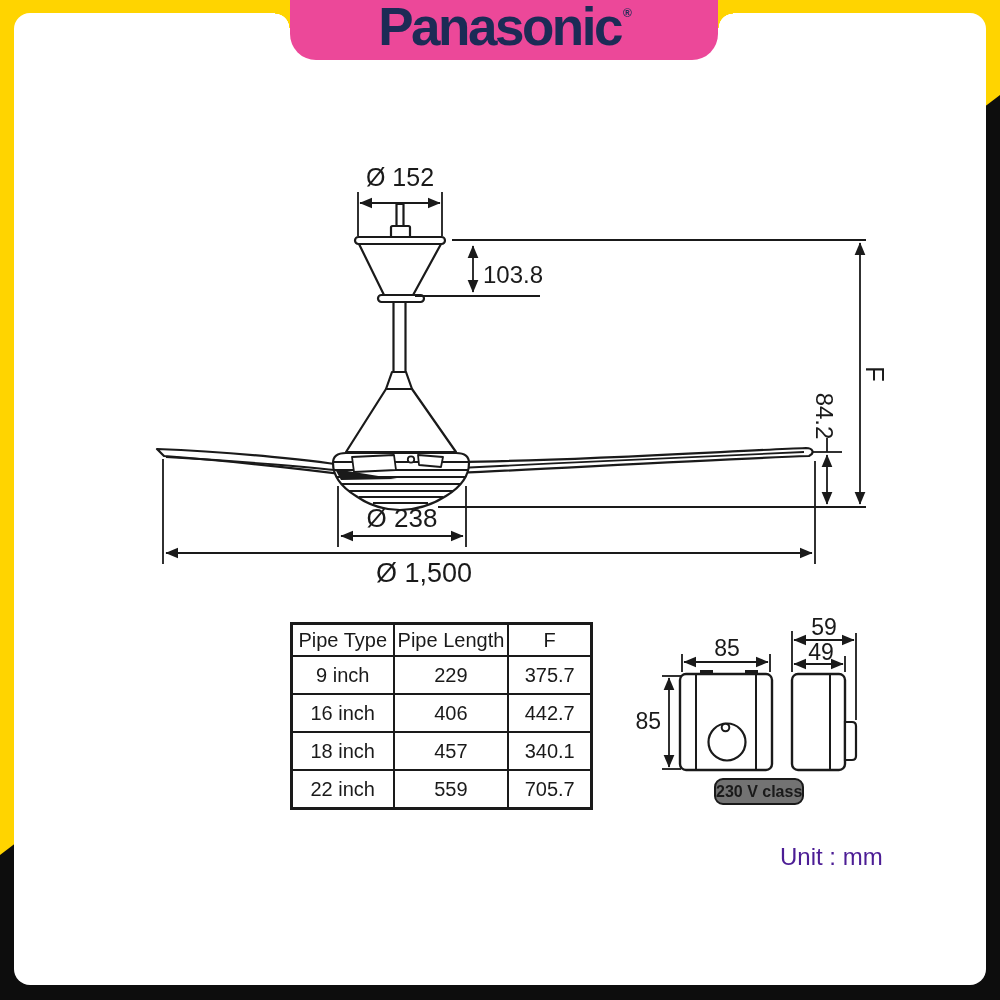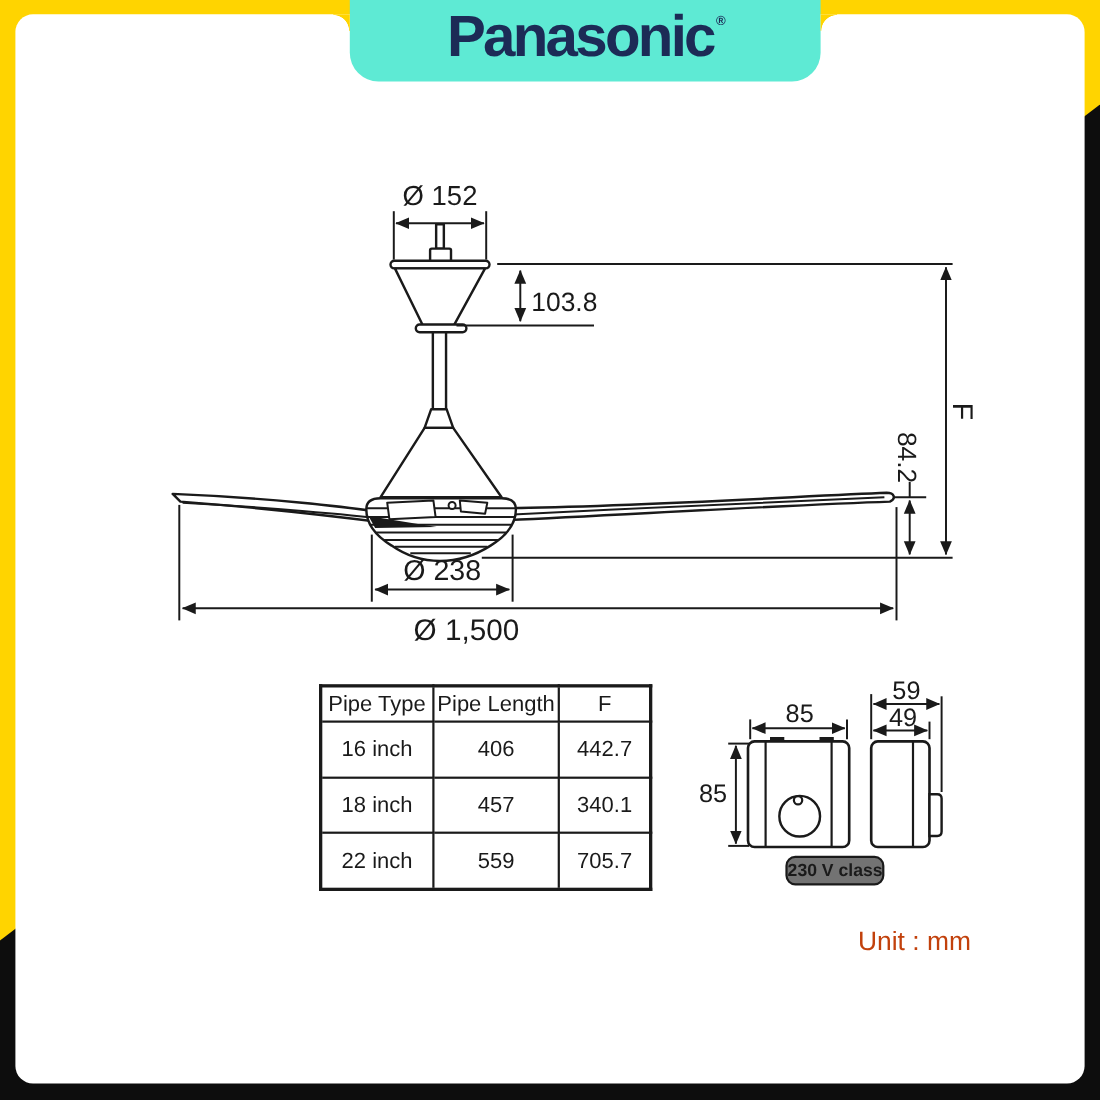--- a/index.html
+++ b/index.html
@@ -10,23 +10,23 @@
   }
   .frame-black {
     position:absolute; inset:0; background:#0D0D0D;
     clip-path:polygon(0 85.5%, 100% 9.5%, 100% 100%, 0 100%);
   }
   .panel {
     position:absolute; left:14px; top:13px; width:972px; height:972px;
     background:#FFFFFF; border-radius:16px; z-index:1;
   }
   .banner {
-    position:absolute; left:290px; top:0; width:428px; height:74px;
-    background:#5eead4; border-radius:0 0 26px 26px; z-index:2;
-    display:flex; align-items:center; justify-content:center;margin-left:28px;
+    position:absolute; left:290px; top:0; width:428px; height:60px;
+    background:#ec4899; border-radius:0 0 26px 26px; z-index:2;
+    display:flex; align-items:center; justify-content:center;
   }
   .fillet { position:absolute; top:13px; width:15px; height:15px; }
   .fillet.fl { left:-15px;
     background:radial-gradient(circle 15px at 0 100%, rgba(255,212,0,0) 0 14px, #FFD400 14.6px); }
   .fillet.fr { right:-15px;
     background:radial-gradient(circle 15px at 100% 100%, rgba(255,212,0,0) 0 14px, #FFD400 14.6px); }
   .logo {
     font-size:53px; font-weight:700; color:#1C2B56; letter-spacing:-2.5px;
     line-height:1; padding-bottom:8px; white-space:nowrap;
   }
@@ -46,21 +46,21 @@
     font-weight:400; padding:0; height:30px; line-height:1;margin-top:12px;
   }
   .voltage-badge {
     position:absolute; left:714px; top:778px; width:86px; height:23px; z-index:4;
     border:2px solid #1A1A1A; border-radius:9px; background:#737373;
     display:flex; align-items:center; justify-content:flex-start;
     font-size:16px; font-weight:600; color:#1A1A1A; white-space:nowrap;
   }
   .unit-label {
     position:absolute; left:780px; top:843px; z-index:4;
-    font-size:24px; color:#c2410c; white-space:nowrap;
+    font-size:24px; color:#4c1d95; white-space:nowrap;
   }
 </style>
 </head>
 <body>
 
 <div class="frame-black"></div>
 <div class="panel"></div>
 
 <div class="banner">
   <div class="fillet fl"></div>
@@ -193,20 +193,25 @@
     </colgroup>
   <thead>
     <tr>
       <th>Pipe Type</th>
       <th>Pipe Length</th>
       <th>F</th>
     </tr>
   </thead>
   <tbody>
     <tr>
+      <td>9 inch</td>
+      <td>229</td>
+      <td>375.7</td>
+    </tr>
+    <tr>
       <td>16 inch</td>
       <td>406</td>
       <td>442.7</td>
     </tr>
     <tr>
       <td>18 inch</td>
       <td>457</td>
       <td>340.1</td>
     </tr>
     <tr>

